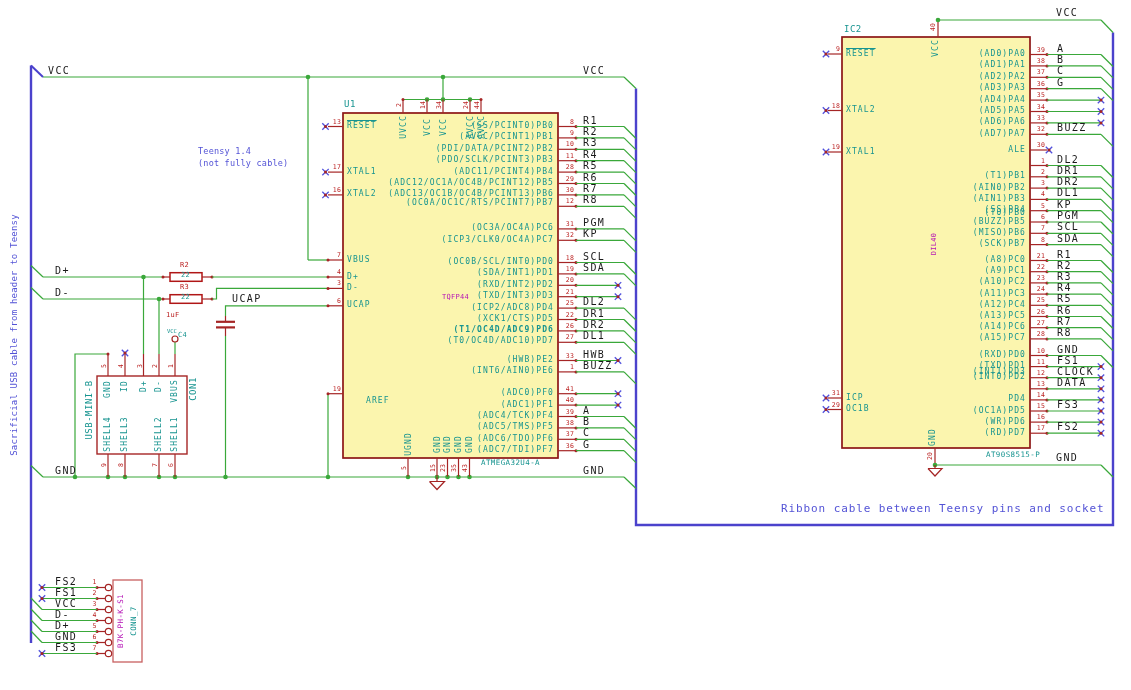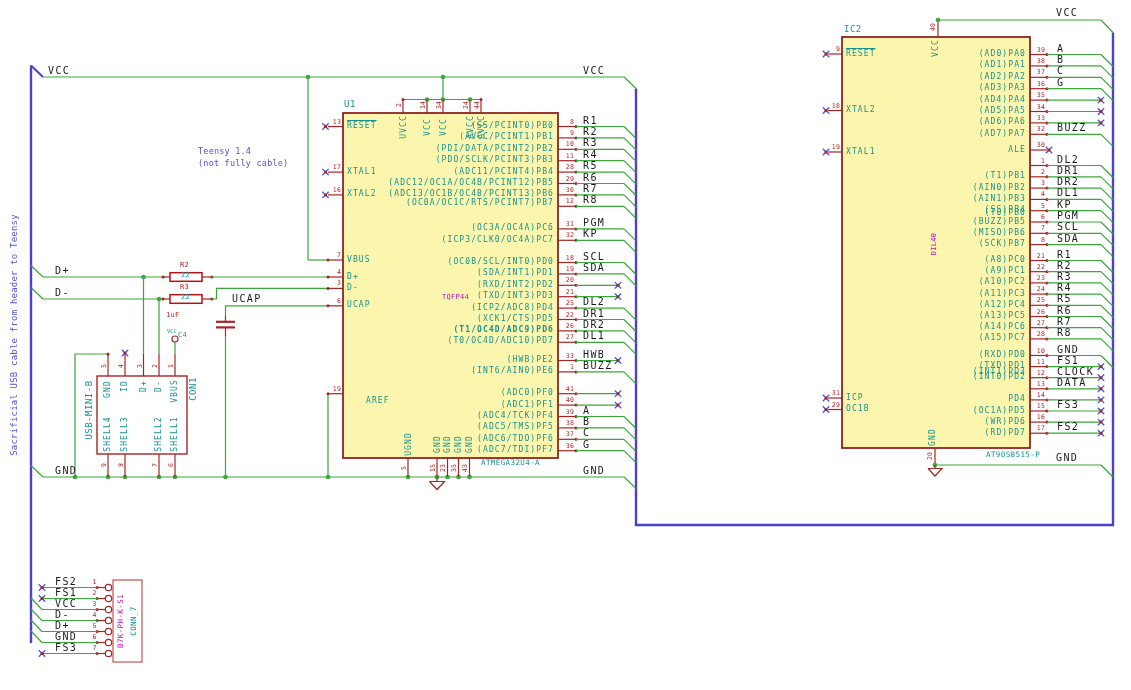--- a/index.html
+++ b/index.html
@@ -476,20 +476,21 @@
       <circle cx="97" cy="653.5" r="1.5" fill="#a52525"></circle>
       <line x1="42" y1="653.5" x2="97" y2="653.5" stroke="#3aa83a" stroke-width="1.2"></line>
       <line x1="38.8" y1="650.3" x2="45.2" y2="656.7" stroke="#5050dd" stroke-width="1.3"></line>
       <line x1="38.8" y1="656.7" x2="45.2" y2="650.3" stroke="#5050dd" stroke-width="1.3"></line>
       <circle cx="42" cy="653.5" r="1.5" fill="#a52525"></circle>
     </svg>
 
   <div class="lbl note3 rot" style="left:14px;top:335px">Sacrificial USB cable from header to Teensy</div>
   <div class="lbl note2" style="left:198px;top:147px">Teensy 1.4</div>
   <div class="lbl note2" style="left:198px;top:159px">(not fully cable)</div>
+  <div class="lbl note" style="left:781px;top:503px">Ribbon cable between Teensy pins and socket</div>
 
   <div class="lbl net" style="left:48px;top:66px">VCC</div>
   <div class="lbl net" style="left:55px;top:266px">D+</div>
   <div class="lbl net" style="left:55px;top:288px">D-</div>
   <div class="lbl net" style="left:55px;top:466px">GND</div>
   <div class="lbl net" style="left:583px;top:66px">VCC</div>
   <div class="lbl net" style="left:583px;top:466px">GND</div>
   <div class="lbl net" style="left:232px;top:294px">UCAP</div>
   <div class="lbl net" style="left:1056px;top:8px">VCC</div>
   <div class="lbl net" style="left:1056px;top:453px">GND</div>

